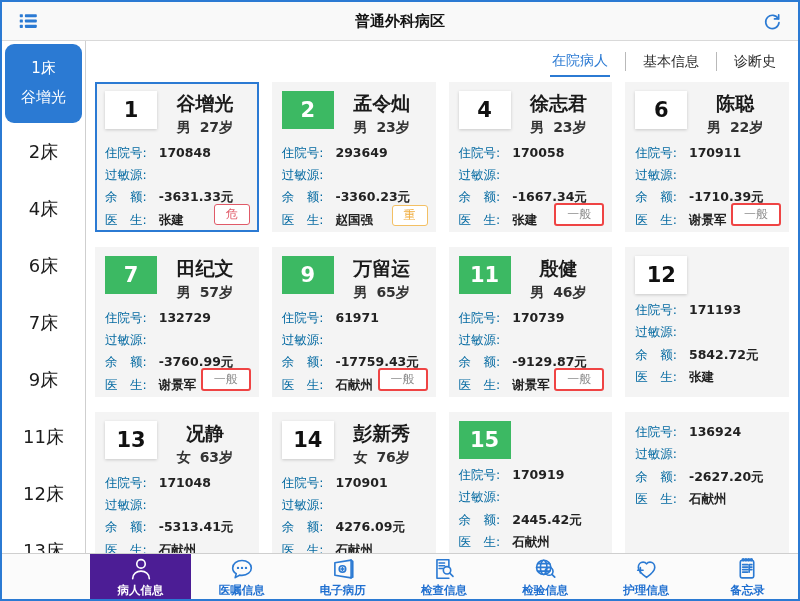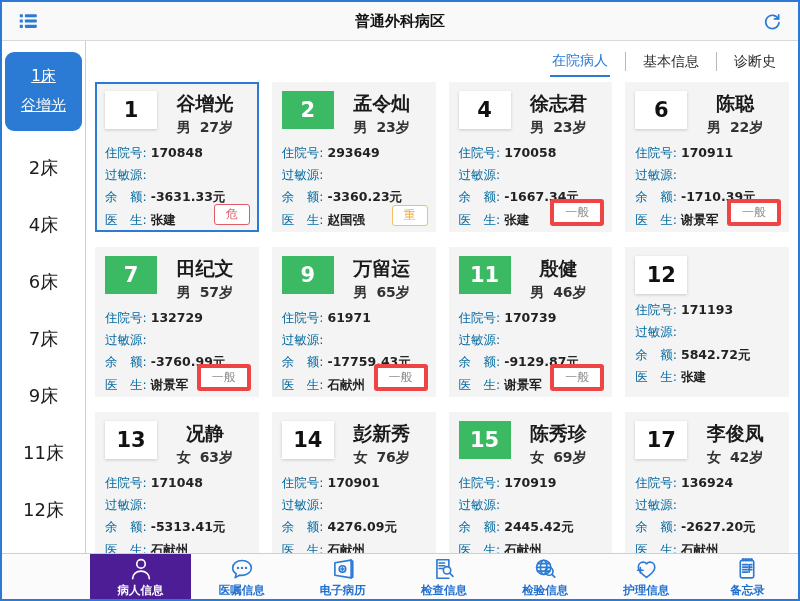--- a/index.html
+++ b/index.html
@@ -10,22 +10,22 @@
 
   
   .topbar { height:39px; flex:0 0 39px; background:#f9f9f9; border-bottom:1px solid #d9d9d9;
             display:flex; align-items:center; justify-content:space-between; padding:0 13px; position:relative; }
   .topbar-title { position:absolute; left:0; right:0; text-align:center; font-size:15px; color:#141414; font-weight:600; }
   .icon-btn { width:26px; height:26px; display:flex; align-items:center; justify-content:center; z-index:2; cursor:pointer; }
 
   
   .main { flex:1; display:flex; min-height:0; }
   .sidebar { width:84px; flex:0 0 84px; background:#fff; border-right:1px solid #cfcfcf; overflow:hidden; padding-top:3px; }
-  .bed-selected { margin:8px 3px; background:#2b7ad3; border-radius:9px; color:#fff; text-align:center;
-                  padding:10px 0 12px; font-size:15px; line-height:1.9; cursor:pointer;text-decoration:underline; }
+  .bed-selected { margin:0 3px; background:#2b7ad3; border-radius:9px; color:#fff; text-align:center;
+                  padding:10px 0 12px; font-size:15px; line-height:1.9; cursor:pointer; }
   .bed-item { height:57px; display:flex; align-items:center; justify-content:center;
               font-size:18px; color:#1c1c1c; cursor:pointer; }
 
   .content { flex:1; display:flex; flex-direction:column; min-width:0; background:#fff; }
 
   
   .tabsrow { height:40px; flex:0 0 40px; display:flex; align-items:center; justify-content:flex-end; padding-right:20px; }
   .tab { font-size:14px; color:#2a2a2a; padding:6px 2px 5px; cursor:pointer; }
   .tab.active { color:#2b7ad3; border-bottom:2px solid #2b7ad3; }
   .tab-sep { width:1px; height:19px; background:#b9b9b9; margin:0 15px; }
@@ -39,26 +39,26 @@
   .card-head { display:flex; margin-bottom:5px; }
   .bednum { width:52px; height:38px; flex:0 0 52px; background:#fff; box-shadow:0 1px 3px rgba(0,0,0,.18);
             display:flex; align-items:center; justify-content:center; font-size:21px; font-weight:700; color:#111; }
   .bednum.green { background:#3cb963; color:#fff; box-shadow:none; }
   .head-right { flex:1; text-align:center; padding-left:4px; }
   .pname { font-size:19px; color:#1a1a1a; font-weight:600; line-height:1.2; margin-top:1px; }
   .pmeta { font-size:14px; color:#333; font-weight:600; margin-top:4px; }
   .pmeta span + span { margin-left:9px; }
   .crow { font-size:12.5px; line-height:1.78; color:#2e2e2e; white-space:nowrap; }
   .clabel { color:#0369a1; }
-  .cval { font-weight:700; color:#222; margin-left:4px; }
+  .cval { font-weight:700; color:#222; margin-left:12px; }
   .badge { position:absolute; right:7px; bottom:5px; font-size:12px; padding:1px 11px;
            border-radius:3px; background:#fff; }
   .badge.danger  { color:#e05a68; border:1px solid #e05a68; }
   .badge.warning { color:#f0ad3e; border:1px solid #f3c064; }
-  .badge.normal  { color:#8e8e8e; border:4px solid #ef4444; }
+  .badge.normal  { color:#8e8e8e; border:2px solid #ef4444; }
 
   
   .toolbar { height:46px; flex:0 0 46px; border-top:1px solid #cfcfcf; background:#fbfbfb;
              display:flex; padding-left:88px; }
   .tool-item { flex:1; display:flex; flex-direction:column; align-items:center; justify-content:center;
                gap:1px; cursor:pointer; color:#2b7ad3; }
   .tool-item .t-icon { height:26px; display:flex; align-items:center; }
   .tool-item .t-label { font-size:11.5px; font-weight:700; color:#1f6fd0; }
   .tool-item.active { background:#4c1d95; }
   .tool-item.active .t-label { color:#fff; }
@@ -290,44 +290,29 @@
             <div class="crow"><span class="clabel">住院号:</span><span class="cval">170901</span></div>
             <div class="crow"><span class="clabel">过敏源:</span><span class="cval"></span></div>
             <div class="crow"><span class="clabel">余　额:</span><span class="cval">4276.09元</span></div>
             <div class="crow"><span class="clabel">医　生:</span><span class="cval">石献州</span></div>
 
           </div>
 
           <div class="card">
             <div class="card-head">
               <div class="bednum green">15</div>
-              <div class="head-right">
-                <div class="pname">陈秀珍</div>
-                <div class="pmeta">
-                  <span>女</span><span>69岁</span>
-                </div>
-              </div>
             </div>
             <div class="crow"><span class="clabel">住院号:</span><span class="cval">170919</span></div>
             <div class="crow"><span class="clabel">过敏源:</span><span class="cval"></span></div>
             <div class="crow"><span class="clabel">余　额:</span><span class="cval">2445.42元</span></div>
             <div class="crow"><span class="clabel">医　生:</span><span class="cval">石献州</span></div>
 
           </div>
 
           <div class="card">
-            <div class="card-head">
-              <div class="bednum">17</div>
-              <div class="head-right">
-                <div class="pname">李俊凤</div>
-                <div class="pmeta">
-                  <span>女</span><span>42岁</span>
-                </div>
-              </div>
-            </div>
             <div class="crow"><span class="clabel">住院号:</span><span class="cval">136924</span></div>
             <div class="crow"><span class="clabel">过敏源:</span><span class="cval"></span></div>
             <div class="crow"><span class="clabel">余　额:</span><span class="cval">-2627.20元</span></div>
             <div class="crow"><span class="clabel">医　生:</span><span class="cval">石献州</span></div>
 
           </div>
 
       </div>
     </div>
   </div>

